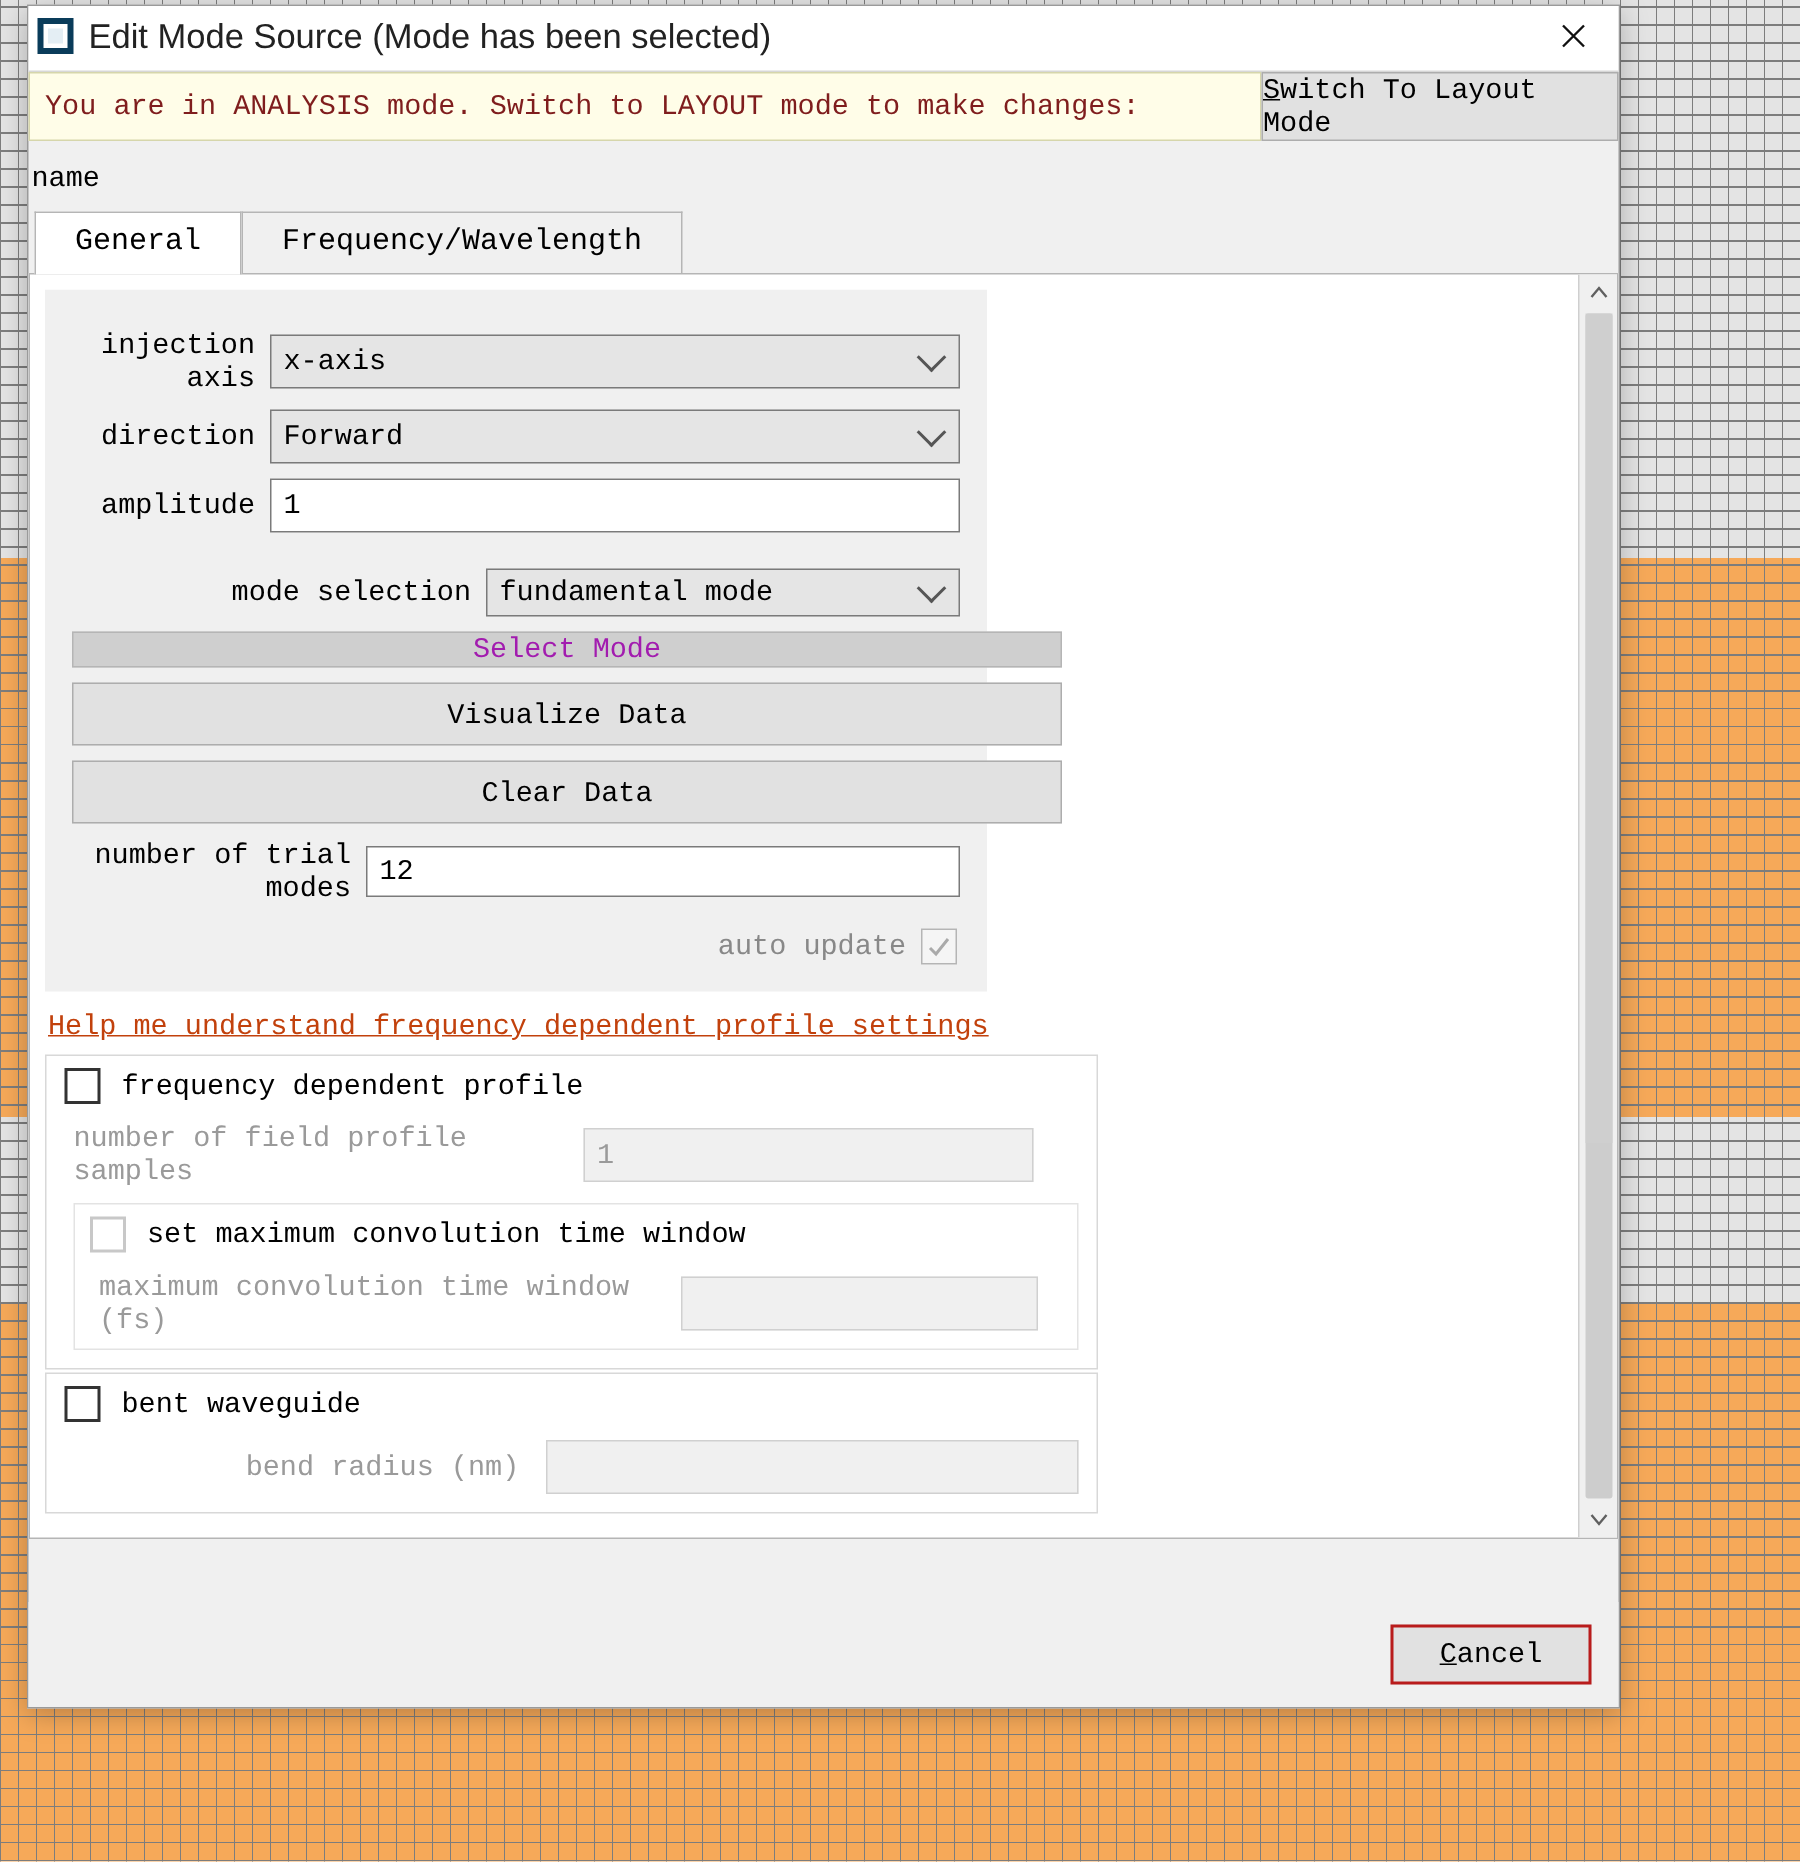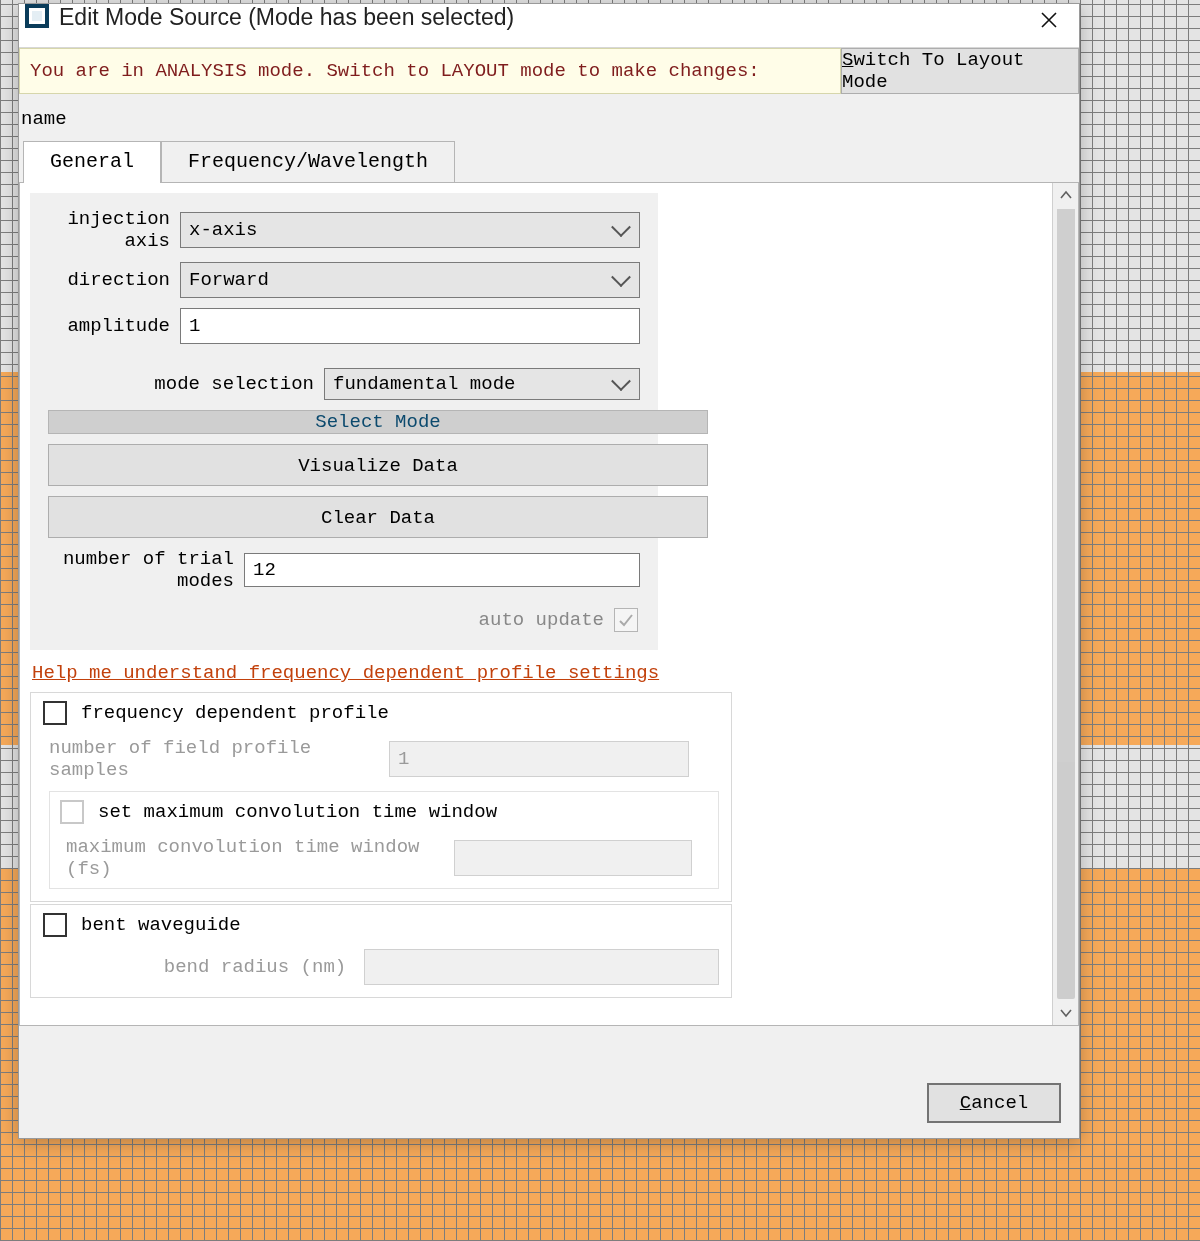--- a/index.html
+++ b/index.html
@@ -15,21 +15,21 @@
 }
 
 .dialog {
   position: absolute; left: 18px; top: 3px; width: 1062px; height: 1136px;
   background: #f0f0f0; border: 1px solid #9a9a9a;
   box-shadow: 0 4px 18px rgba(0,0,0,.25);
   display: flex; flex-direction: column;
 }
 
 
-.titlebar { height: 44px; display: flex; padding: 0 8px 3px 6px; background: #fff; border-bottom: 1px solid #d7d7d7; }
+.titlebar { height: 44px; display: flex; align-items: center; padding: 0 8px 3px 6px; background: #fff; border-bottom: 1px solid #d7d7d7; }
 .titlebar .app-icon { width: 24px; height: 24px; border: 4px solid #0a3c5a; margin-right: 10px; position: relative; }
 .titlebar .app-icon::after { content:""; position:absolute; inset:3px; background:#e4eef4; }
 .titlebar .title { font-family: "Segoe UI",sans-serif; font-size: 23px; color:#222; flex:1; }
 .titlebar .close { width: 44px; height: 32px; display:flex; align-items:center; justify-content:center; cursor:pointer; }
 .close svg { width: 18px; height: 18px; }
 
 
 .banner { display:flex; align-items:stretch; }
 .banner-msg { flex:1; background:#fffde8; border:1px solid #d6d6ab; padding:11px 10px; color:#7f1d1d; }
 .banner-btn { width:238px; background:#e1e1e1; border:1px solid #adadad; display:flex; align-items:center; justify-content:center; cursor:pointer; }
@@ -47,36 +47,36 @@
 
 
 .scroll-col { position:absolute; right:0; top:0; width:26px; height:100%; background:#f0f0f0; border-left:1px solid #cfcfcf; display:flex; flex-direction:column; align-items:center; justify-content:space-between; }
 .scroll-arrow { width:26px; height:24px; display:flex; align-items:center; justify-content:center; color:#606060; }
 .scroll-thumb { width:18px; flex:1; margin:2px 0 2px; background:#cdcdcd; border-radius:2px; }
 .scroll-thumb-inner { height:70%; width:100%; background:#cfcfcf; }
 
 
 .content { position:absolute; left:10px; top:10px; right:30px; bottom:10px; overflow:hidden; }
 
-.group1 { background:#f0f0f0; padding:15px 18px 18px 18px; width:628px; }
+.group1 { background:#f0f0f0; padding:26px 18px 18px 18px; width:628px; }
 .row { display:flex; align-items:center; margin-bottom:10px; }
 .row label { width:216px; text-align:right; padding-right:10px; }
 .row .ctrl { flex:1; }
 
 select.wide, input.wide { width:460px; height:36px; font:inherit; border:1px solid #7a7a7a; background:#e5e5e5; padding:0 8px; appearance:none; }
 input.wide { background:#fff; }
 select.wide { background:#e5e5e5; }
 .sel-wrap { position:relative; display:inline-block; }
 .sel-wrap::after { content:""; position:absolute; right:12px; top:50%; width:12px; height:12px; border-right:2px solid #555; border-bottom:2px solid #555; transform:translateY(-70%) rotate(45deg); pointer-events:none; }
 
 .row.mode label { width:370px; }
 .row.mode select { width:316px; height:32px; }
 
 .fullbtn { display:block; width:660px; height:42px; margin:4px 0 10px 0; text-align:center; line-height:42px; border:1px solid #adadad; background:#e1e1e1; cursor:pointer; }
-.fullbtn.disabled { color:#0c4a6e; background:#cfcfcf; height:24px; line-height:22px; border-color:#b5b5b5; cursor:default; overflow:hidden; }
+.fullbtn.disabled { color:#a21caf; background:#cfcfcf; height:24px; line-height:22px; border-color:#b5b5b5; cursor:default; overflow:hidden; }
 
 .row.trial label { width:280px; }
 .row.trial input { width:396px; height:34px; }
 
 .auto-row { display:flex; justify-content:flex-end; align-items:center; gap:10px; color:#888; padding:6px 2px 0 0; }
 .chk { width:24px; height:24px; border:1px solid #b5b5b5; display:inline-flex; align-items:center; justify-content:center; background:#f5f5f5; }
 .chk svg { width:16px; height:16px; stroke:#aaa; }
 
 a.help { display:inline-block; margin:12px 0 6px 2px; color:#c2410c; text-decoration:underline; cursor:pointer; }
 
@@ -91,21 +91,21 @@
 .subrow input, .subrow .fakeinput { height:36px; border:1px solid #d0d0d0; background:#f0f0f0; color:#9a9a9a; padding:0 8px; font:inherit; }
 .nested { border:1px solid #e3e3e3; padding:8px 10px; margin:10px 0 0 6px; }
 .nested .chkrow { }
 .nested .subrow label { width:380px; }
 
 .group3 .subrow label { width:310px; text-align:right; padding-right:10px; }
 .group3 .subrow input, .group3 .subrow select { width:358px; }
 
 
 .footer { margin-top:auto; height:70px; display:flex; align-items:center; justify-content:flex-end; padding:0 18px; background:#f0f0f0; }
-.footer button { width:134px; height:40px; background:#e1e1e1; border:2px solid #737373; font:inherit; cursor:pointer; }
+.footer button { width:134px; height:40px; background:#e1e1e1; border:2px solid #b91c1c; font:inherit; cursor:pointer; }
 .footer button span.u { text-decoration: underline; }
 </style>
 </head>
 <body>
 
 <div class="backdrop"></div>
 
 <div class="dialog">
 
   <div class="titlebar">

